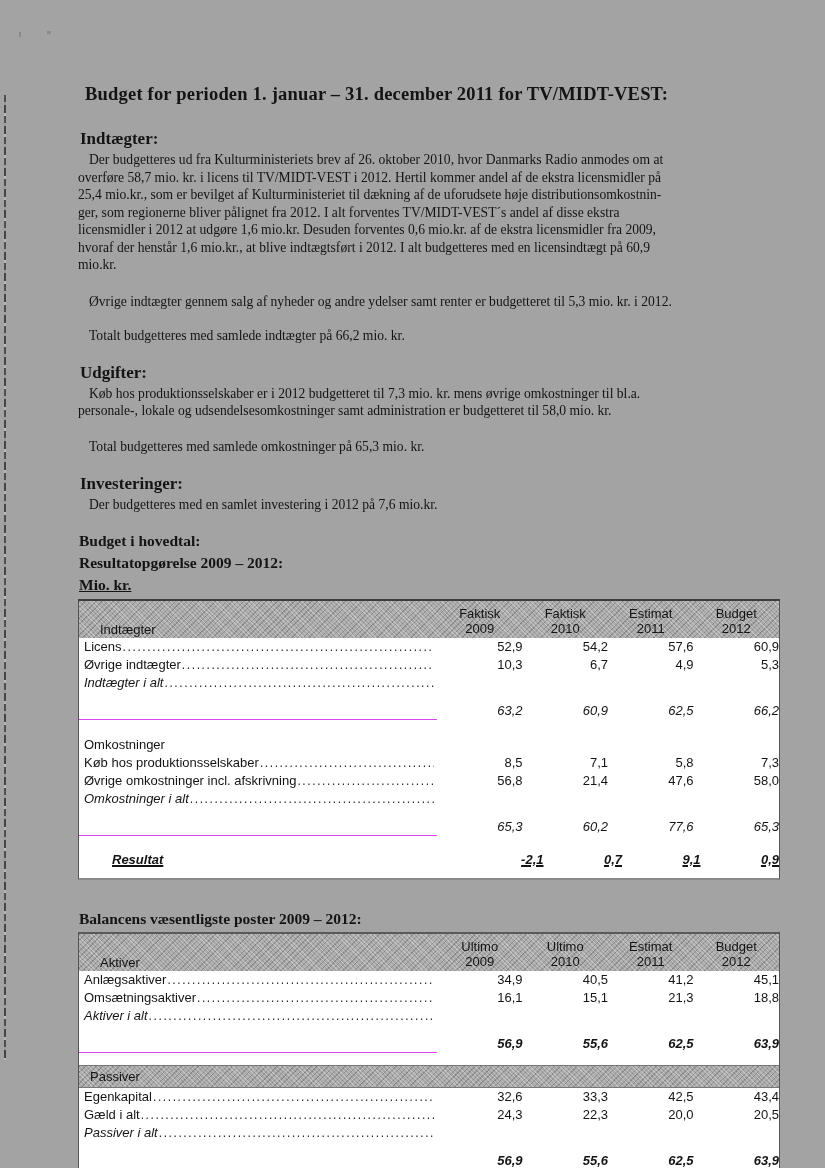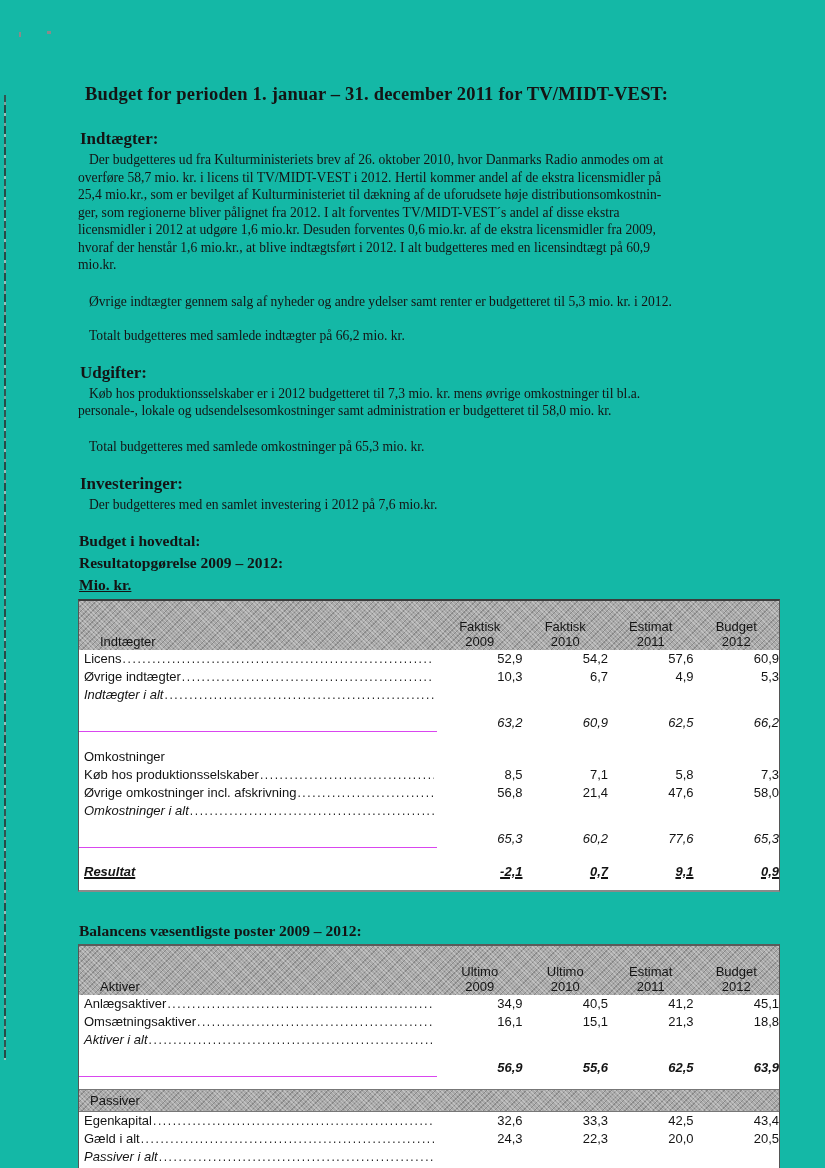--- a/index.html
+++ b/index.html
@@ -1,16 +1,16 @@
 <!DOCTYPE html>
 <html><head>
 <meta charset="utf-8">
 <style>
   html,body{margin:0;padding:0;background:#ffffff;}
-  .page{position:relative;width:825px;height:1168px;background:#14b8a6;
+  .page{position:relative;width:825px;height:1168px;background:#a3a3a3;
         font-family:"Liberation Serif",serif;color:#141414;overflow:hidden;}
   
   .scan-edge{position:absolute;left:4px;top:95px;width:2px;height:965px;opacity:.8;
     background:repeating-linear-gradient(180deg,#3a3a3a 0 7px,#9a9a9a 7px 10px,#2e2e2e 10px 18px,#bdbdbd 18px 21px);}
   .speck{position:absolute;background:#8a8a8a;}
   .speck.s1{left:19px;top:32px;width:2px;height:5px;}
   .speck.s2{left:47px;top:31px;width:4px;height:3px;}
 
   .content{position:absolute;left:78px;top:0;width:712px;}
   .title{margin:83px 0 0 7px;font-size:18.5px;line-height:23px;font-weight:bold;letter-spacing:.2px;}
@@ -25,33 +25,33 @@
   
   .dtable{width:700px;margin-top:3px;border-left:1px solid #555;border-right:1px solid #555;
           font-family:"Liberation Sans",sans-serif;font-size:13px;background:#fff;}
   .dtable.t1{border-top:2px solid #3c3c3c;border-bottom:2px solid #8a8a8a;padding-bottom:8px;}
   .dtable.t2{border-top:2px solid #5a5a5a;border-bottom:4px solid #8e8e8e;padding-bottom:5px;}
   .gbar{background-color:#a9a9a9;
         background-image:repeating-linear-gradient(45deg,rgba(255,255,255,.28) 0 1px,rgba(0,0,0,0) 1px 3px),
                          repeating-linear-gradient(135deg,rgba(0,0,0,.20) 0 1px,rgba(0,0,0,0) 1px 4px);}
   .thead{display:grid;grid-template-columns:358px repeat(4,1fr);min-height:34px;padding:2px 0 1px 0;}
   .th-label{align-self:end;padding-left:21px;font-size:13px;}
-  .th-col{text-align:center;line-height:15px;padding-top:16px;}
+  .th-col{text-align:center;line-height:15px;padding-top:3px;}
   .trow{display:grid;grid-template-columns:358px repeat(4,1fr);line-height:18px;}
   .tlabel{display:flex;align-items:baseline;padding-left:5px;overflow:hidden;}
   .lbl{white-space:nowrap;}
   .leader{flex:1 1 auto;overflow:hidden;white-space:nowrap;margin:0 3px 0 1px;}
   .leader::after{content:"..........................................................................................................................................";
                  letter-spacing:1.6px;font-size:12px;color:#222;}
   .tval{text-align:right;}
   .trow.total .lbl{font-style:italic;}
   .trow.total .tlabel{border-bottom:1px solid #d946ef;}
   .trow.total .tval{font-style:italic;margin-top:28px;}
   .trow.bold .tval{font-weight:bold;text-decoration-thickness:1.5px;}
-  .trow.result{line-height:20px;margin-top:2px;}
+  .trow.result{line-height:20px;margin-top:2px;margin-left:28px;}
   .trow.result .lbl,.trow.result .tval{font-weight:bold;font-style:italic;text-decoration:underline;text-decoration-thickness:1.5px;}
   .sp{height:16px;} .sp2{height:12px;}
   .midbar{height:21px;display:flex;align-items:center;padding-left:11px;
           border-top:1px solid #777;border-bottom:1px solid #777;margin-top:0;}
 </style>
 </head>
 <body>
 
 <div class="page">
   <div class="scan-edge"></div>

